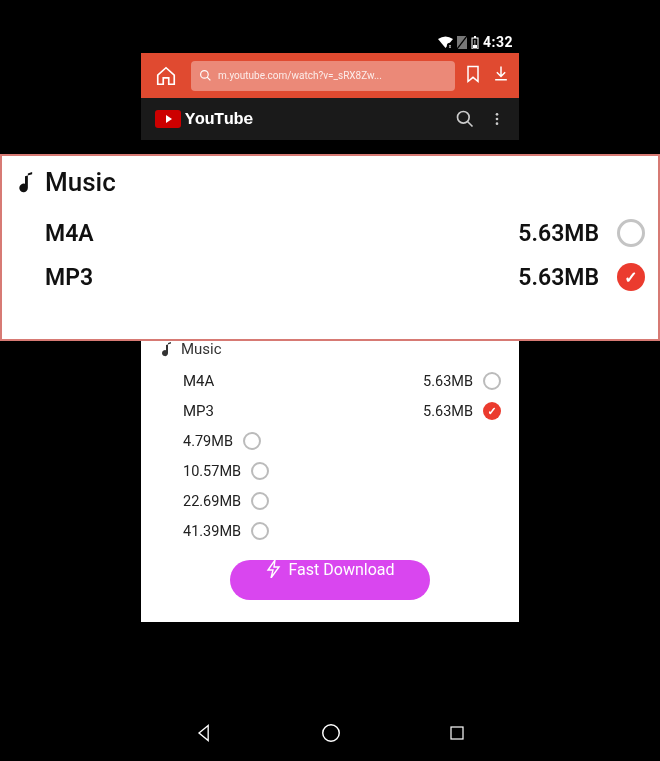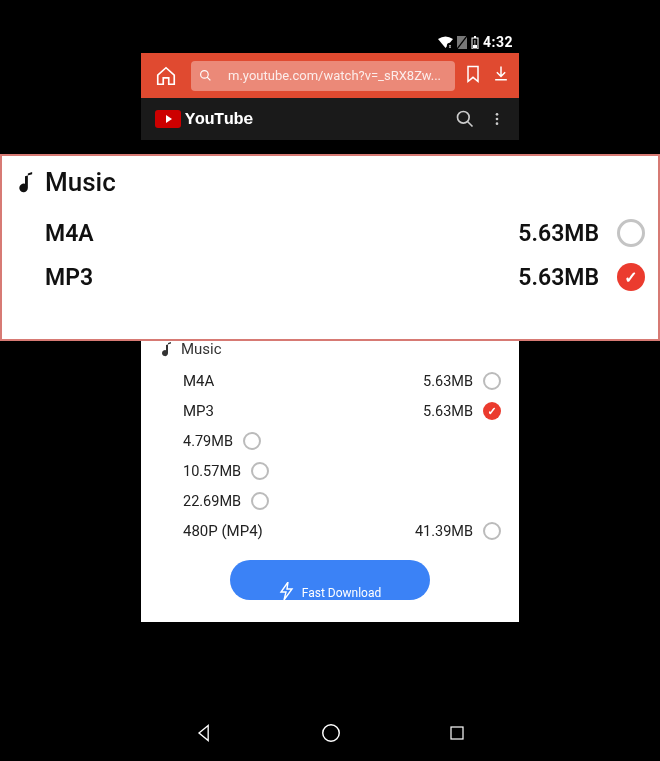--- a/index.html
+++ b/index.html
@@ -8,39 +8,39 @@
   .phone { position: absolute; left: 141px; top: 31px; width: 378px; background: #0d0d0d; }
 
   
   .status { height: 22px; background: #000; color: #fff; display: flex; justify-content: flex-end; align-items: center; font-size: 14px; padding-right: 6px; gap: 4px; }
   .status svg { display: block; }
   .status .clock { font-weight: 700; letter-spacing: .5px; }
 
   
   .toolbar { height: 45px; background: #e04a30; display: flex; align-items: center; padding: 0 8px; gap: 8px; }
   .home-btn { width: 34px; height: 34px; display:flex; align-items:center; justify-content:center; }
-  .url-bar { flex: 1; height: 30px; background: rgba(255,255,255,.35); border-radius: 4px; display:flex; align-items:center; padding: 0 8px; font-size: 13px; color: rgba(255,255,255,.85); gap:16px; overflow:hidden; white-space:nowrap; }
+  .url-bar { flex: 1; height: 30px; background: rgba(255,255,255,.35); border-radius: 4px; display:flex; align-items:center; padding: 0 8px; font-size: 10px; color: rgba(255,255,255,.85); gap:6px; overflow:hidden; white-space:nowrap; }
 
   
   .yt { height: 42px; background: #1a1a1a; display:flex; align-items:center; padding: 0 14px; gap: 14px; font-family: Liberation Mono, monospace; }
   .yt-logo { display:flex; align-items:center; gap:4px; color:#fff; font-size: 17px; font-weight:600; letter-spacing:-.5px; }
   .yt-play { width:26px; height:18px; background:#cc0000; border-radius:3px; display:flex; align-items:center; justify-content:center; }
   .yt-play::after { content:''; border-left:6px solid #fff; border-top:4px solid transparent; border-bottom:4px solid transparent; margin-left:1px;}
   .yt-spacer { flex:1; }
 
   
   .sheet { position:absolute; left:141px; top:320px; width:378px; background:#fff; padding: 10px 18px 22px 18px; }
   .section-head { display:flex; align-items:center; font-size:15px; color:#333; margin: 10px 0 8px 0; gap:8px; }
   .row { display:flex; align-items:center; font-size:15px; color:#222; padding: 6px 0 6px 24px; }
   .row .label { flex:1; }
   .row .size { font-size:14.5px; color:#222; margin-right: 10px; }
   .radio { width:18px; height:18px; border:2px solid #bbb; border-radius:50%; flex-shrink:0; }
   .radio.on { border:none; background:#eb3b2e; display:flex; align-items:center; justify-content:center; }
   .radio.on::after { content:'✓'; color:#fff; font-size:11px; font-weight:700; }
-  .fast-btn { margin: 14px auto 0; width: 200px; height: 40px; background:#3b82f6; color:#fff; border-radius:20px; display:flex; align-items:flex-end; justify-content:center; font-size:12px; gap:8px; }
+  .fast-btn { margin: 14px auto 0; width: 200px; height: 40px; background:#d946ef; color:#fff; border-radius:20px; display:flex; align-items:flex-start; justify-content:center; font-size:16px; gap:8px; }
 
   
   .nav { position:absolute; left:141px; top:713px; width:378px; height:40px; background:#000; display:flex; align-items:center; justify-content:space-around; }
 
   
   .zoom { position:absolute; left:0; top:154px; width:660px; height:187px; background:#fff; border:1px solid #d77a74; box-shadow: 0 0 0 1px #d77a74 inset; padding: 12px 14px 8px 14px; }
   .zoom-head { display:flex; align-items:center; font-size:26px; font-weight:500; color:#111; gap:10px; margin-bottom:14px; }
   .zrow { display:flex; align-items:center; font-size:23px; font-weight:600; color:#111; padding: 8px 0 8px 30px; }
   .zrow .label { flex:1; }
   .zrow .size { font-size:23px; margin-right:18px; }
@@ -141,21 +141,20 @@
       </div>
       <div class="row">
         <span class="size">10.57MB</span>
         <span class="radio"></span>
       </div>
       <div class="row">
         <span class="size">22.69MB</span>
         <span class="radio"></span>
       </div>
       <div class="row">
-        <span class="label">480P  (MP4)</span>
         <span class="size">41.39MB</span>
         <span class="radio"></span>
       </div>
     </div>
 
   <div class="fast-btn">
     <svg width="15" height="18" viewBox="0 0 15 18">
         <path d="M9 0 L2 10 H7 L5 18 L13 7 H8 Z" fill="none" stroke="#fff" stroke-width="1.4"></path>
       </svg>
     <span>Fast Download</span>

